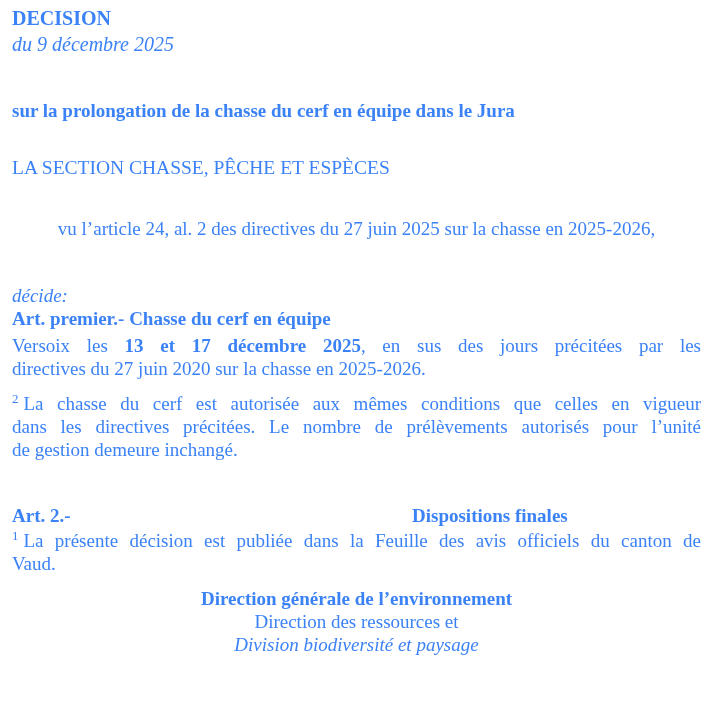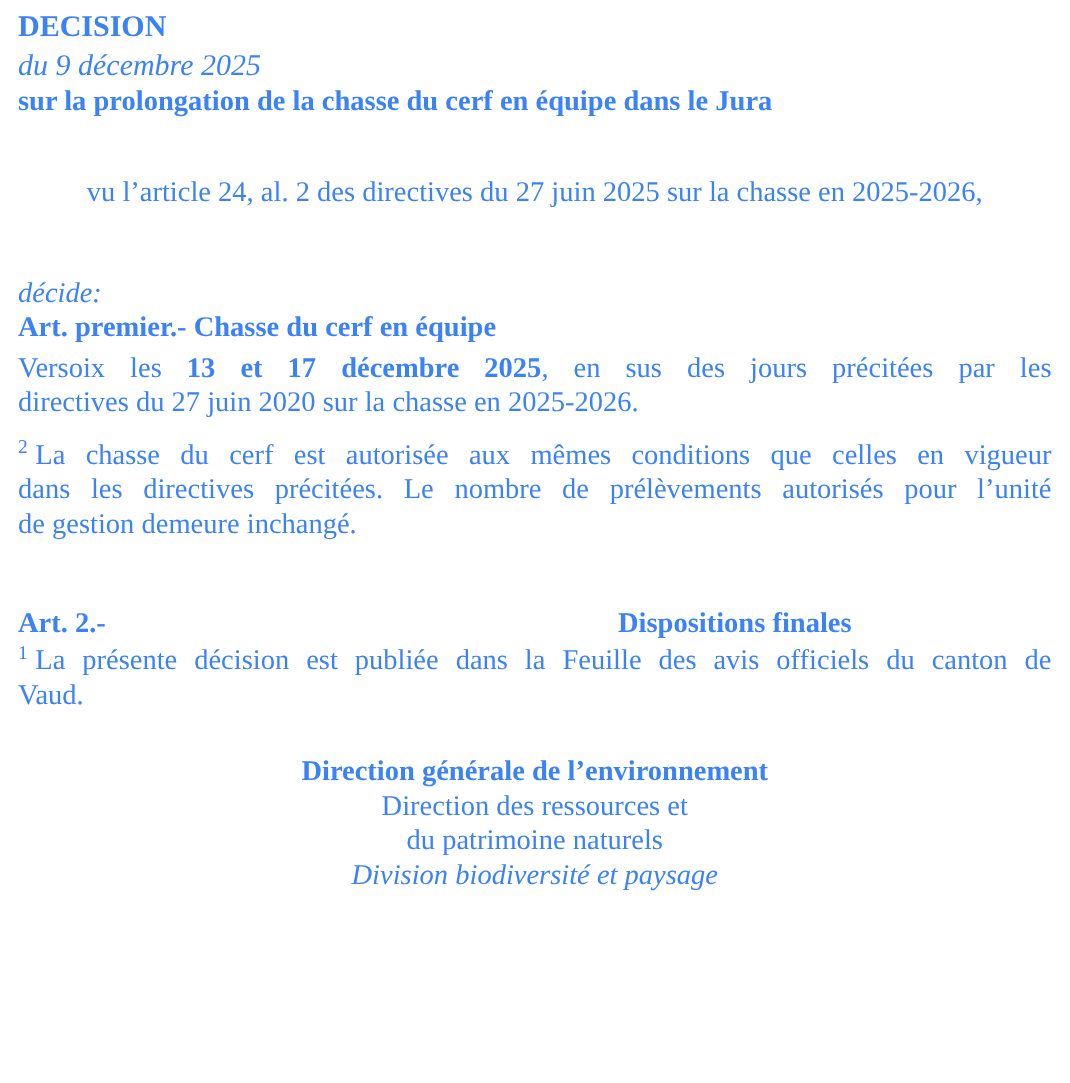--- a/index.html
+++ b/index.html
@@ -27,20 +27,21 @@
     font-weight: bold;
     font-size: 20px;
   }
   .date-line {
     font-style: italic;
     font-size: 20px;
     margin-top: 3px;
   }
   .subject-line {
     font-weight: bold;
+    margin-top: 43px;
   }
   .authority-line {
     margin-top: 34px;
     font-size: 19.5px;
   }
   .preamble-line {
     margin-top: 38px;
     text-align: center;
   }
   .decide-line {
@@ -67,35 +68,36 @@
     font-weight: bold;
   }
   .art2-title {
     position: absolute;
     left: 400px;
     top: 0;
     white-space: nowrap;
   }
   .par3 { margin-top: 2px; }
   .signature-block {
-    margin-top: 28px;
+    margin-top: 12px;
     text-align: center;
   }
 </style>
 </head>
 <body>
 
 <div class="page">
 
   <div class="doc-title">DECISION</div>
 
   <div class="date-line">du 9 décembre 2025</div>
 
   <div class="subject-line">sur la prolongation de la chasse du cerf en équipe dans le Jura</div>
 
+  <div class="authority-line">LA SECTION CHASSE, PÊCHE ET ESPÈCES</div>
 
   <div class="preamble-line">vu l’article 24, al. 2 des directives du 27 juin 2025 sur la chasse en 2025-2026,</div>
 
   <div class="decide-line">décide:</div>
 
   <div class="art1-heading">Art. premier.- Chasse du cerf en équipe</div>
 
   <div class="paragraph first">
     <div class="jline"><span>Versoix les </span><span class="bold">13 et 17 décembre 2025</span><span>, en sus des jours précitées par les</span></div>
     <div>directives du 27 juin 2020 sur la chasse en 2025-2026.</div>
@@ -113,17 +115,16 @@
   </div>
 
   <div class="par3">
     <div class="jline"><sup class="par-num">1</sup><span>La présente décision est publiée dans la Feuille des avis officiels du canton de</span></div>
     <div>Vaud.</div>
   </div>
 
   <div class="signature-block">
     <div class="bold">Direction générale de l’environnement</div>
     <div>Direction des ressources et</div>
-    <div>du patrimoine naturels</div>
     <div class="italic">Division biodiversité et paysage</div>
   </div>
 
 </div>
 
 </body></html>

